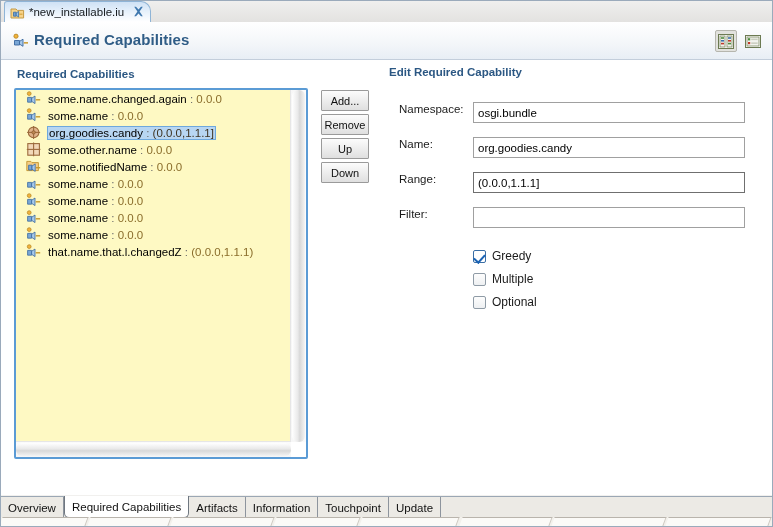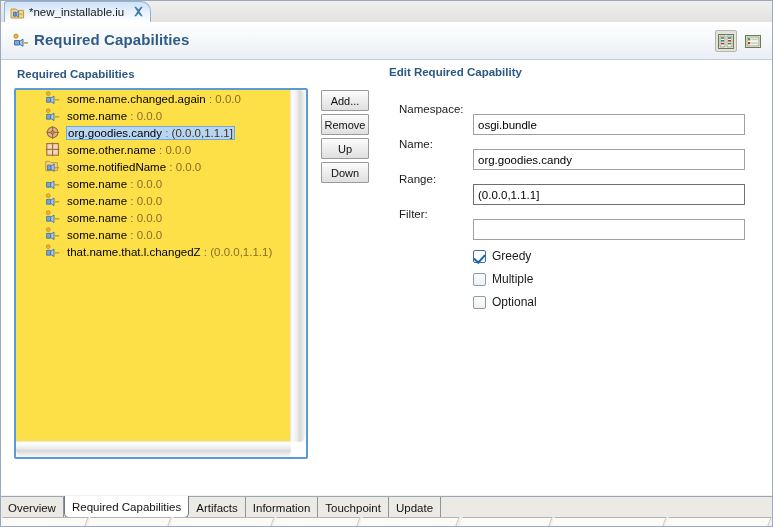--- a/index.html
+++ b/index.html
@@ -129,23 +129,22 @@
     width: 294px; height: 371px;
     box-sizing: border-box;
     border: 2px solid #5b9bd5;
     border-radius: 2px;
     background: #ffffff;
     overflow: hidden;
   }
   .list-inner {
     position: absolute;
     left: 0; top: 0; right: 15px; bottom: 15px;
-    background: #fde047;
+    background: #fef9c3;
     overflow: hidden;
-    padding-left: 19px;
   }
   .list-row {
     height: 17px;
     display: flex; align-items: center;
     padding-left: 10px;
     font-size: 11.5px;
     color: #000000;
     white-space: nowrap;
   }
   .list-row .row-icon {
@@ -215,21 +214,21 @@
 
   .field-row {
     position: absolute;
     left: 0; width: 378px; height: 24px;
   }
   .field-label {
     position:absolute; left: 14px; top: 5px;
     font-size: 11.5px; color:#1b1b1b;
   }
   .field-input {
-    position:absolute; left: 88px; top: 16px;
+    position:absolute; left: 88px; top: 4px;
     width: 272px; height: 21px;
     box-sizing:border-box;
     border: 1px solid #a0a0a0;
     background: #ffffff;
     font-size: 11.5px;
     color:#000;
     padding: 0 4px;
     display:flex; align-items:center;
     font-family: "Liberation Sans", sans-serif;
   }

